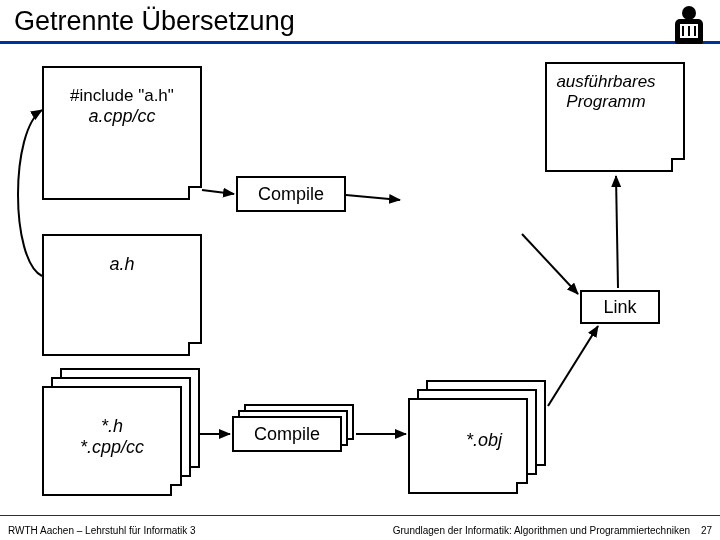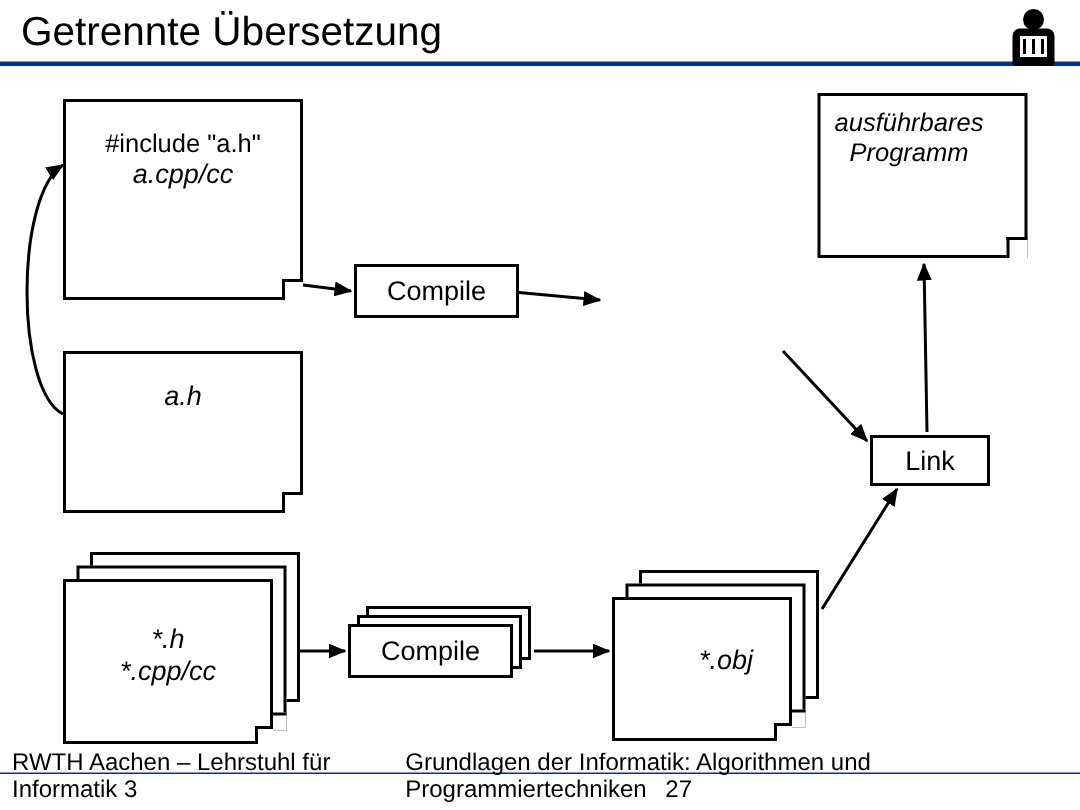--- a/index.html
+++ b/index.html
@@ -32,21 +32,21 @@
   .proc-box  { position:absolute; border:2px solid #000; background:#fff; display:flex; align-items:center; justify-content:center; font-size:18px; }
   .proc-stack .layer { position:absolute; border:2px solid #000; background:#fff; display:flex; align-items:center; justify-content:center; font-size:18px; }
 
   .obj-label { font-size:18px; }
 
   
   svg.arrows { position:absolute; left:0; top:0; width:720px; height:540px; pointer-events:none; }
 
   
   .footer-rule { position:absolute; left:0; right:0; bottom:24px; height:1px; background:#003399; }
-  .footer { position:absolute; left:0; right:0; bottom:4px; display:flex; justify-content:space-between; padding:0 8px; font-size:16px; color:#000; }
+  .footer { position:absolute; left:0; right:0; bottom:4px; display:flex; justify-content:space-between; padding:0 8px; font-size:10px; color:#000; }
   .footer .page { margin-left:8px; }
 </style>
 </head>
 <body>
 
 <div class="slide">
 
   <div class="title-wrap">
     <div class="title">Getrennte Übersetzung</div>
   </div>
@@ -71,21 +71,21 @@
       <div class="label italic" style="font-size:17px;">ausführbares</div>
       <div class="label italic" style="font-size:17px;">Programm</div>
     </div>
   </div>
 
   <div class="proc-box" style="left:236px; top:176px; width:110px; height:36px;">
     <span>Compile</span>
   </div>
 
 
-  <div class="node doc" style="left:42px; top:234px; width:160px; height:108px;">
+  <div class="node doc" style="left:42px; top:234px; width:160px; height:122px;">
     <div class="label italic" style="padding:18px 0 0 0; text-align:center; font-size:18px;">a.h</div>
   </div>
 
   <div class="proc-box" style="left:580px; top:290px; width:80px; height:34px;">
     <span>Link</span>
   </div>
 
   <div class="stack" style="left:42px; top:368px; width:158px; height:128px;">
     <div class="pane" style="left:18px; top:0; width:140px; height:110px;"></div>
     <div class="pane" style="left:9px; top:9px; width:140px; height:110px;"></div>

